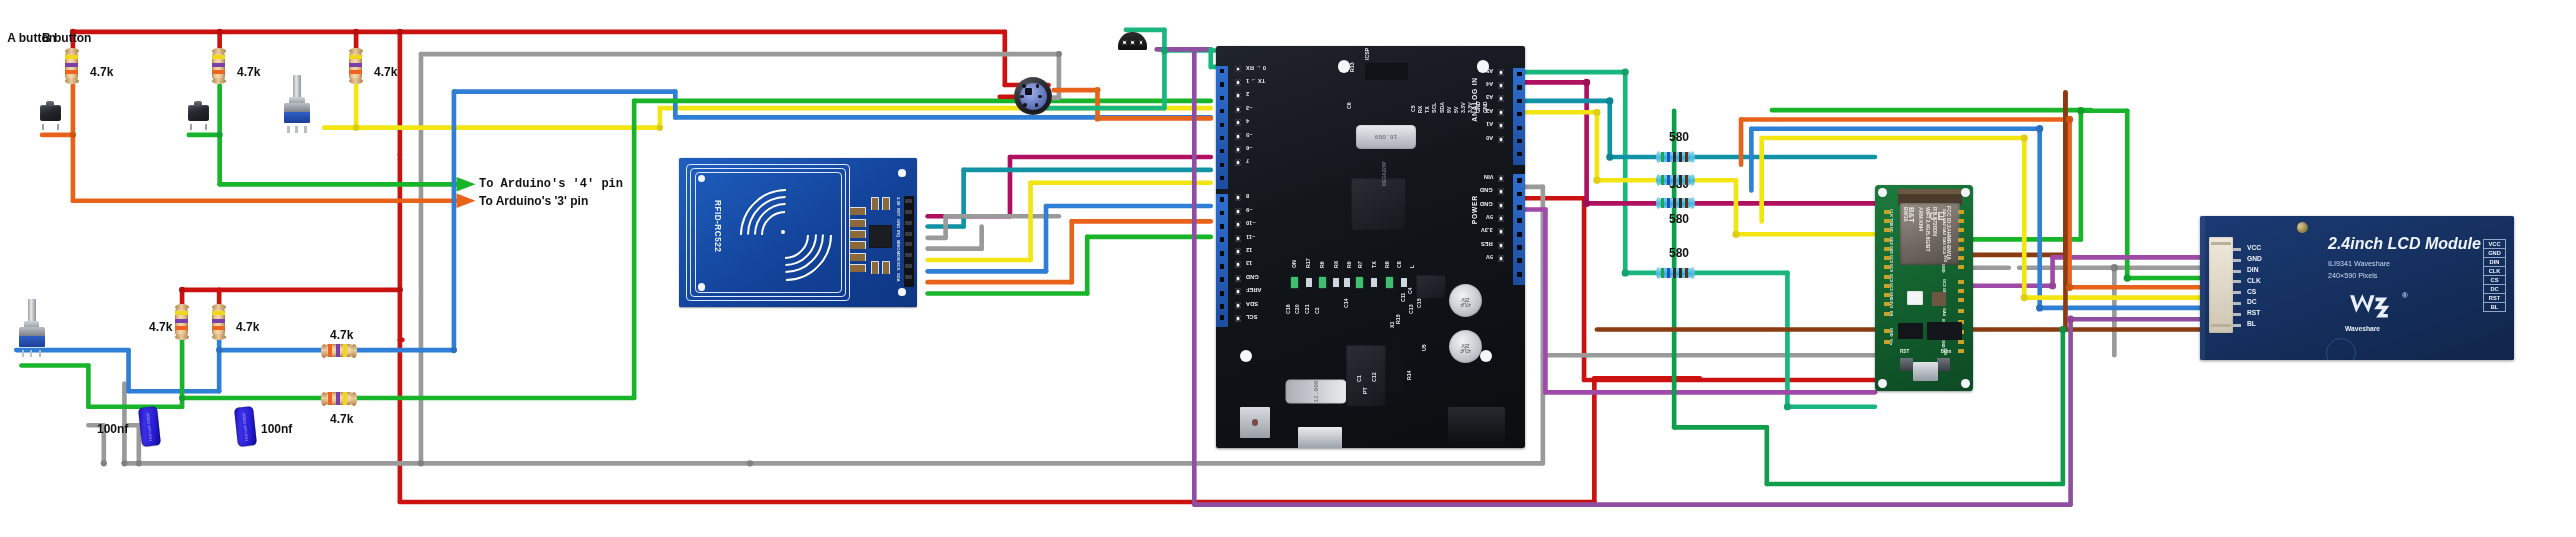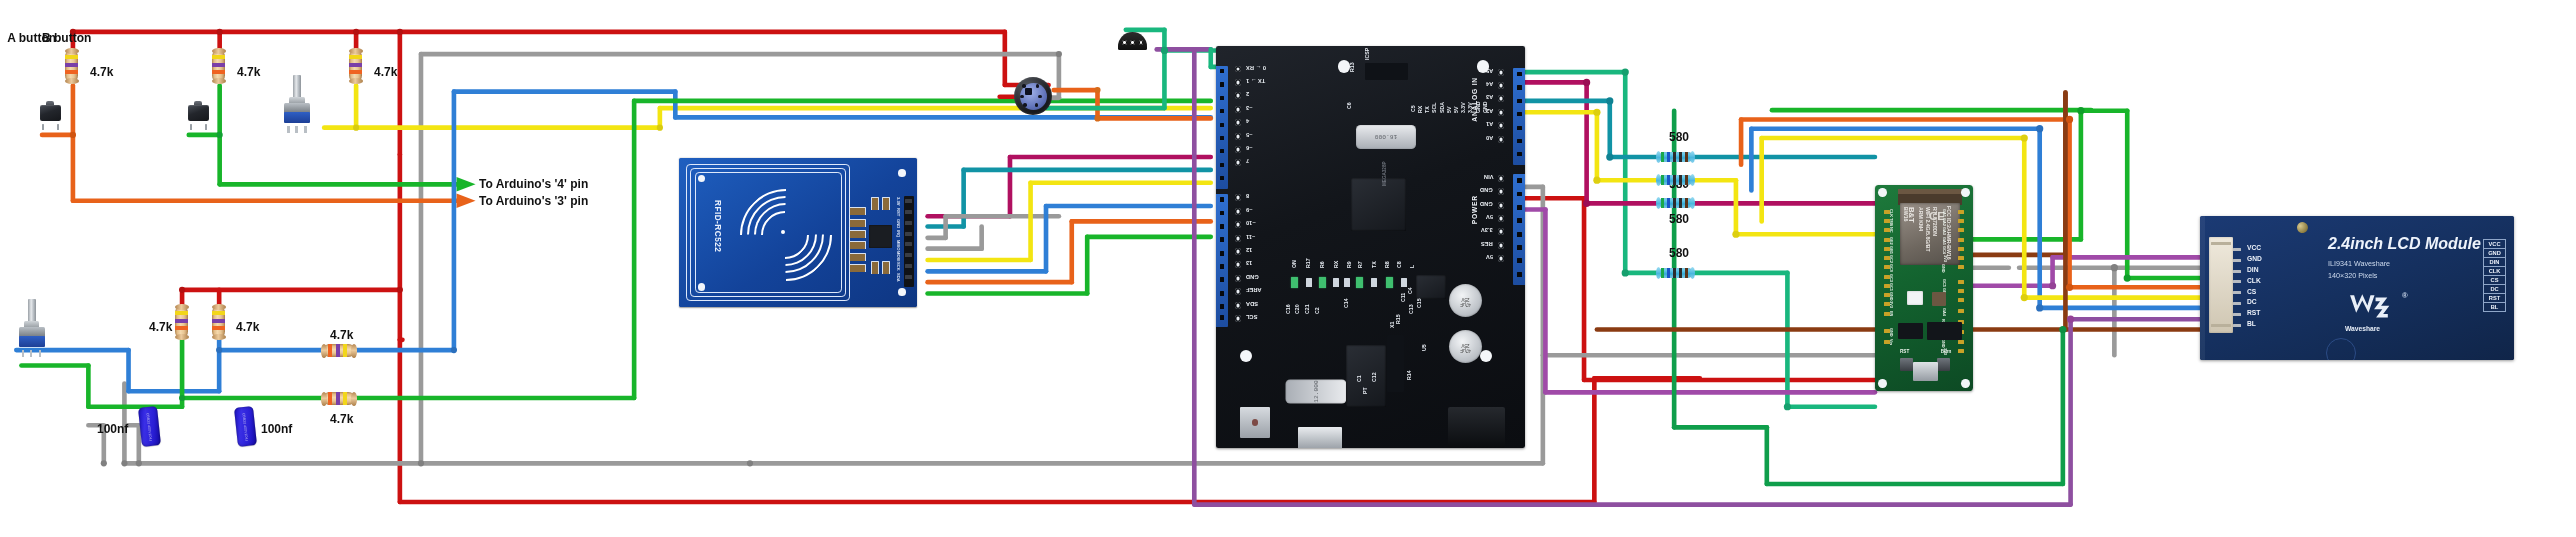--- a/index.html
+++ b/index.html
@@ -515,21 +515,21 @@
   <div class="enc" style="left:281px;top:75px;">
     <div class="shaft"></div>
       <div class="nut"></div>
       <div class="bodyA"></div>
       <div class="bodyB"></div>
     <div class="pin" style="left:6.2px;"></div>
       <div class="pin" style="left:14.4px;"></div>
       <div class="pin" style="left:23px;"></div>
   </div>
 
-  <div class="lbl lbl-l" style="left:479px;top:177px;">To Arduino's '4' pin</div>
+  <div class="lbl lbl-l" style="left:479px;top:177px;font-family:Liberation Mono, monospace;">To Arduino's '4' pin</div>
   <div class="lbl lbl-l" style="left:479px;top:194px;">To Arduino's '3' pin</div>
 
   <div class="enc" style="left:15.5px;top:299px;">
     <div class="shaft"></div>
       <div class="nut"></div>
       <div class="bodyA"></div>
       <div class="bodyB"></div>
     <div class="pin" style="left:6.2px;"></div>
       <div class="pin" style="left:14.4px;"></div>
       <div class="pin" style="left:23px;"></div>
@@ -1030,21 +1030,21 @@
     <div class="plbl" style="left:47px;top:39px;">GND</div>
     <div class="plbl" style="left:47px;top:50px;">DIN</div>
     <div class="plbl" style="left:47px;top:61px;">CLK</div>
     <div class="plbl" style="left:47px;top:72px;">CS</div>
     <div class="plbl" style="left:47px;top:82px;">DC</div>
     <div class="plbl" style="left:47px;top:93px;">RST</div>
     <div class="plbl" style="left:47px;top:104px;">BL</div>
 
     <div class="title" style="left:128px;top:19px;font-size:16px;font-style:italic;">2.4inch LCD Module</div>
     <div class="sub" style="left:128px;top:43px;font-size:7.2px;">ILI9341 Waveshare</div>
-    <div class="sub" style="left:128px;top:55px;font-size:7.2px;">140×320 Pixels</div>
+    <div class="sub" style="left:128px;top:55px;font-size:7.2px;">240×590 Pixels</div>
 
     <div class="logo" style="left:148px;top:76px;">
       <svg width="49" height="28" viewBox="0 0 96 54" xmlns="http://www.w3.org/2000/svg">
         <path d="M4 6 L16 40 L28 16 L40 40 L52 6 L44 6 L38 26 L28 4 L18 26 L12 6 Z" fill="#e9eff8"></path>
         <path d="M54 14 L70 14 L58 30 L74 30 L62 46 L78 46" stroke="#e9eff8" stroke-width="7" fill="none"></path>
       </svg>
     </div>
     <div class="sub" style="left:202px;top:75px;font-size:7.7px;font-weight:700;">®</div>
     <div class="wm" style="left:145px;top:109px;">Waveshare</div>
 

